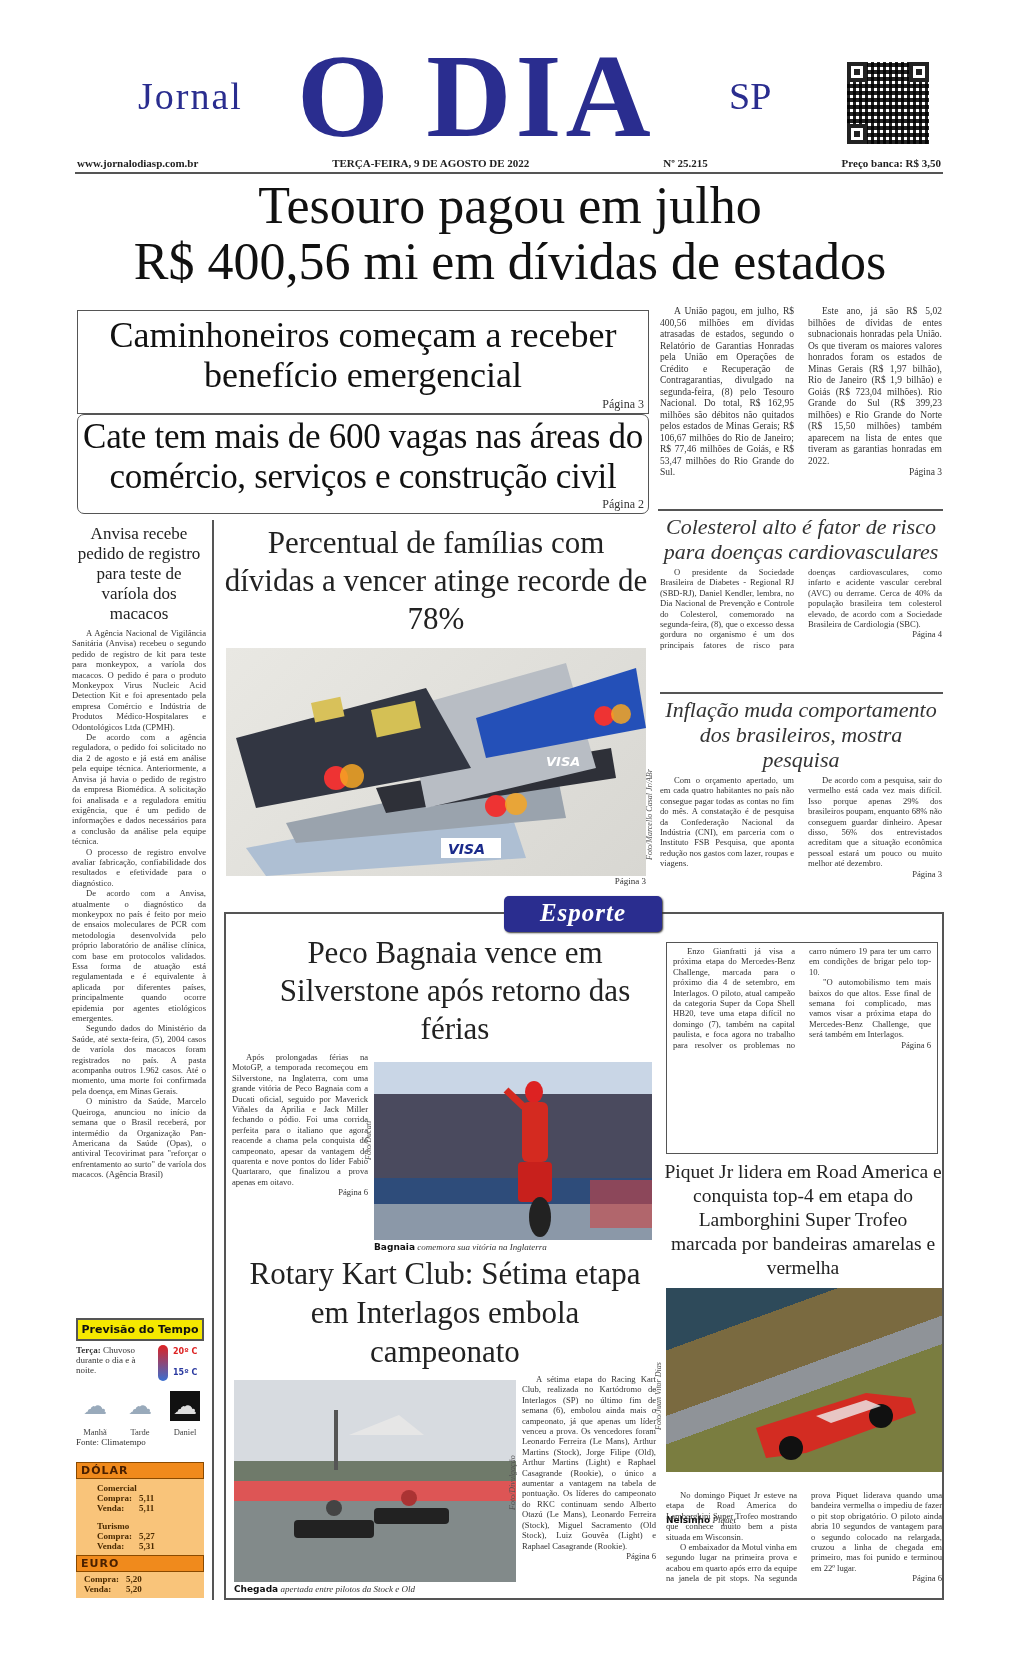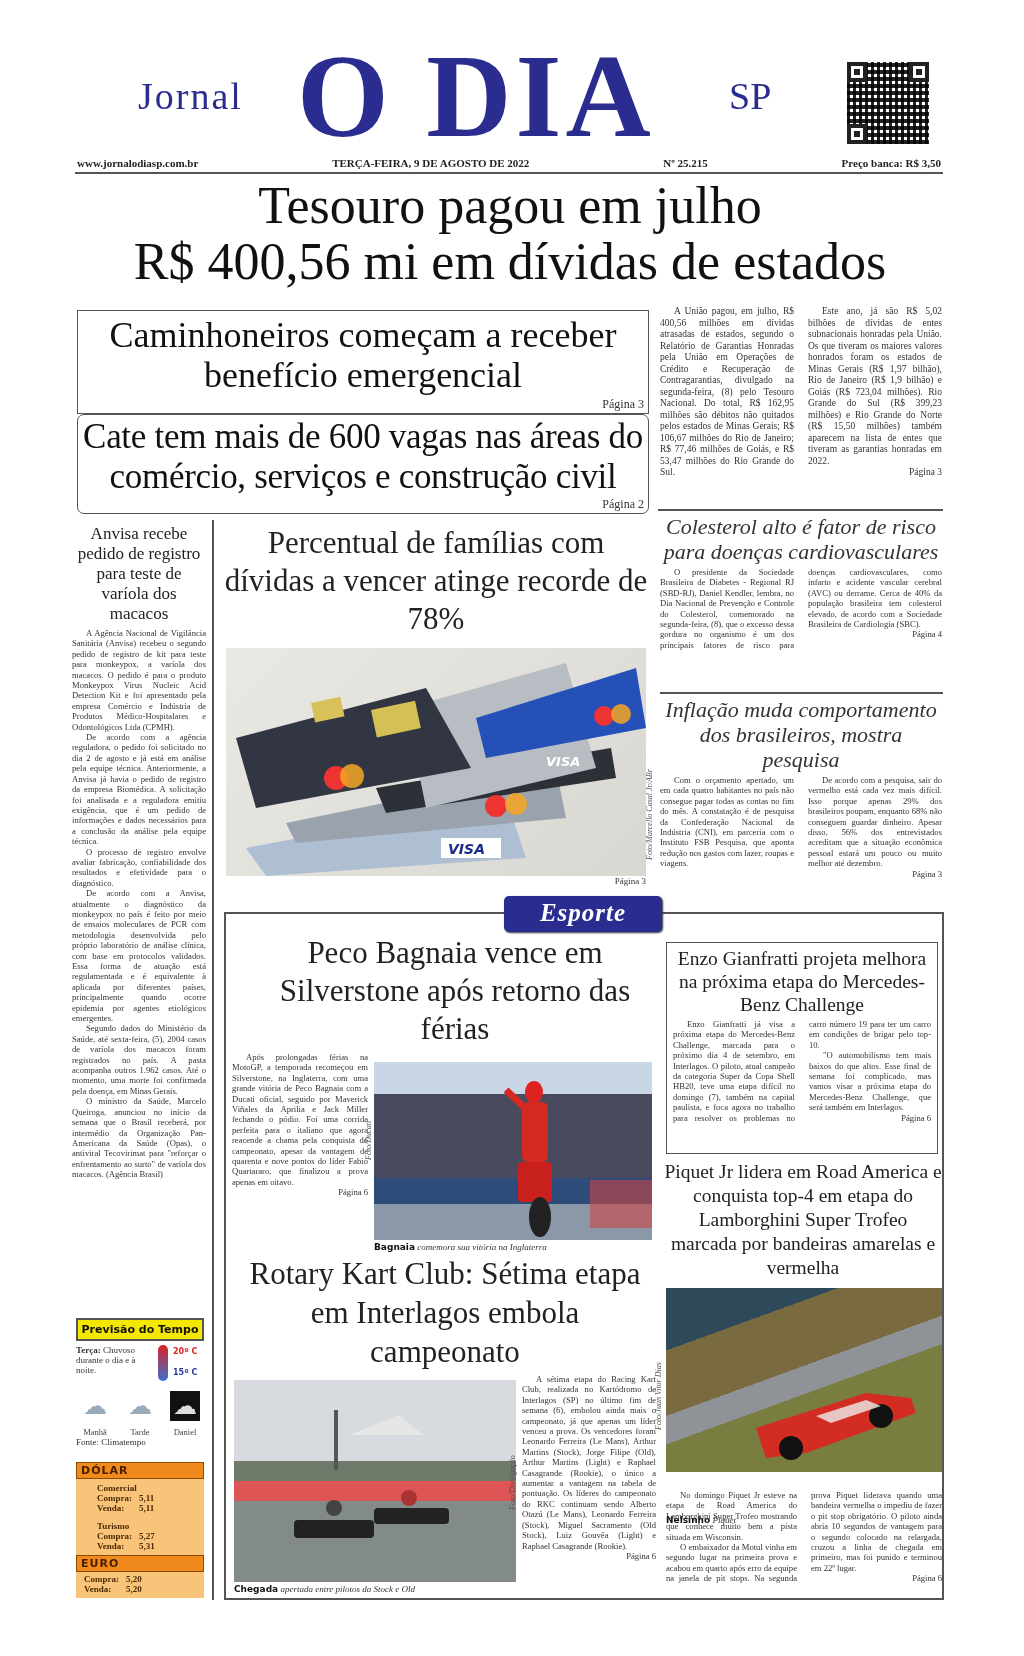--- a/index.html
+++ b/index.html
@@ -220,21 +220,20 @@
     <rect x="144" y="100" width="34" height="40" rx="4" fill="#c8201c"></rect>
     <ellipse cx="166" cy="155" rx="11" ry="20" fill="#222"></ellipse>
   </svg>
 </div>
 <div class="abs credit" style="left:364px;top:1070px;height:90px;">Foto/Ducati</div>
 <div class="abs caption" style="left:374px;top:1242px;width:280px;">
   <b>Bagnaia</b> <i>comemora sua vitória na Inglaterra</i>
 </div>
 
 <div class="abs box" style="left:666px;top:942px;width:272px;height:212px;">
-  <div style="text-align:center;font-size:19.5px;line-height:23px;color:#222;padding-top:4px;">Enzo Gianfratti projeta melhora na próxima etapa do Mercedes-Benz Challenge</div>
   <div class="body-text col2" style="font-size:8.6px;line-height:10.4px;padding:3px 6px;">
     <p>Enzo Gianfratti já visa a próxima etapa do Mercedes-Benz Challenge, marcada para o próximo dia 4 de setembro, em Interlagos. O piloto, atual campeão da categoria Super da Copa Shell HB20, teve uma etapa difícil no domingo (7), também na capital paulista, e foca agora no trabalho para resolver os problemas no carro número 19 para ter um carro em condições de brigar pelo top-10.</p>
     <p>"O automobilismo tem mais baixos do que altos. Esse final de semana foi complicado, mas vamos visar a próxima etapa do Mercedes-Benz Challenge, que será também em Interlagos.</p>
     <div class="pg" style="font-size:8.6px;">Página 6</div>
   </div>
 </div>
 
 <div class="abs" style="left:664px;top:1160px;width:278px;text-align:center;font-size:19.5px;line-height:24px;color:#222;">Piquet Jr lidera em Road America e conquista top-4 em etapa do Lamborghini Super Trofeo marcada por bandeiras amarelas e vermelha</div>
 <div class="abs photo" style="left:666px;top:1288px;width:276px;height:184px;background:linear-gradient(160deg,#2e4a5a 0 22%,#7a6a40 22% 45%,#8f9398 45% 55%,#7a7d40 55%);">
   <svg width="276" height="184">

